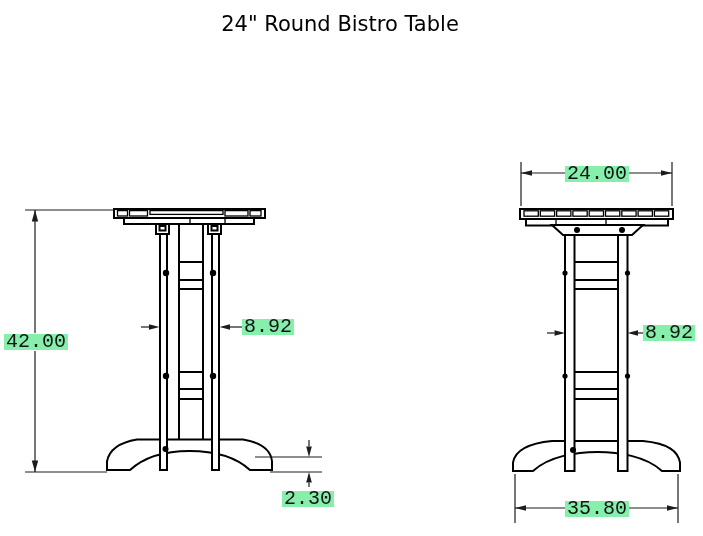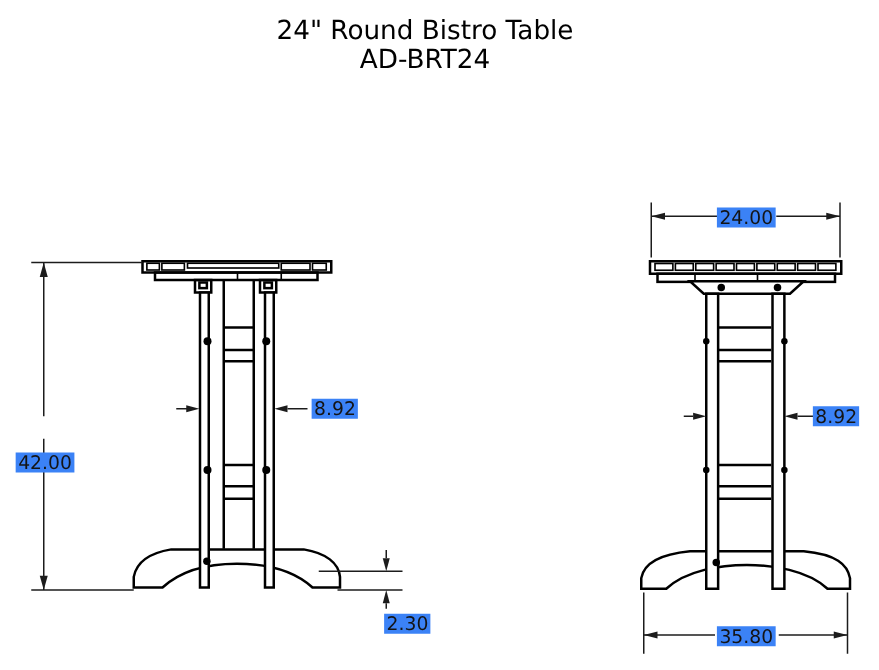--- a/index.html
+++ b/index.html
@@ -1,38 +1,37 @@
 <!DOCTYPE html>
 <html><head>
 <meta charset="utf-8">
 <style>
   html,body{margin:0;padding:0;background:#fff;}
   .canvas{position:relative;width:703px;height:536px;background:#ffffff;overflow:hidden;
           font-family:"DejaVu Sans",sans-serif;color:#000;}
   .title-block{position:absolute;left:340px;top:13px;transform:translateX(-50%);
                text-align:center;font-size:21px;line-height:23px;color:#000;white-space:nowrap;}
   .drawing-svg{position:absolute;left:0;top:0;}
-  .dim-label{position:absolute;transform:translate(-50%,-50%);font-size:15px;line-height:16px;
-             background:#3b82f6;padding:0 2px;white-space:nowrap;color:#141414;}
+  .dim-label{position:absolute;transform:translate(-50%,-50%);font-size:20px;line-height:16px;
+             background:#86efac;padding:0 2px;white-space:nowrap;color:#141414;font-family:Liberation Mono, monospace;}
   
   .p{fill:none;stroke:#000;stroke-width:2;}
   .pf{fill:#fff;stroke:#000;stroke-width:2;}
   .t{fill:none;stroke:#000;stroke-width:1.3;}
   .d{fill:none;stroke:#1c1c1c;stroke-width:1.2;}
   .ah{fill:#1c1c1c;stroke:none;}
   .b{fill:#000;stroke:none;}
 </style>
 </head>
 <body>
 
 <div class="canvas">
 
   <div class="title-block">
     <div>24" Round Bistro Table</div>
-    <div>AD-BRT24</div>
   </div>
 
   <svg class="drawing-svg" width="703" height="536" viewBox="0 0 703 536">
 
     <g>
 
       <rect class="p" x="114" y="209" width="151" height="9"></rect>
       <rect class="t" x="117.5" y="210.6" width="10" height="5.4"></rect>
       <rect class="t" x="129.5" y="210.6" width="18" height="5.4"></rect>
       <rect class="t" x="150" y="210.6" width="73" height="3.8"></rect>
@@ -147,19 +146,19 @@
 
       <line class="d" x1="515" y1="474" x2="515" y2="523"></line>
       <line class="d" x1="678" y1="474" x2="678" y2="523"></line>
       <line class="d" x1="515" y1="508" x2="572" y2="508"></line>
       <line class="d" x1="623" y1="508" x2="678" y2="508"></line>
       <path class="ah" d="M515,508 L526,505.2 L526,510.8 Z"></path>
       <path class="ah" d="M678,508 L667,505.2 L667,510.8 Z"></path>
     </g>
   </svg>
 
-  <span class="dim-label" style="left:36px;top:342px;margin-top:28px;">42.00</span>
+  <span class="dim-label" style="left:36px;top:342px;">42.00</span>
   <span class="dim-label" style="left:268px;top:327px;">8.92</span>
-  <span class="dim-label" style="left:326px;top:499px;">2.30</span>
+  <span class="dim-label" style="left:308px;top:499px;">2.30</span>
   <span class="dim-label" style="left:597px;top:174px;">24.00</span>
   <span class="dim-label" style="left:669px;top:333px;">8.92</span>
   <span class="dim-label" style="left:597px;top:509px;">35.80</span>
 </div>
 
 </body></html>

